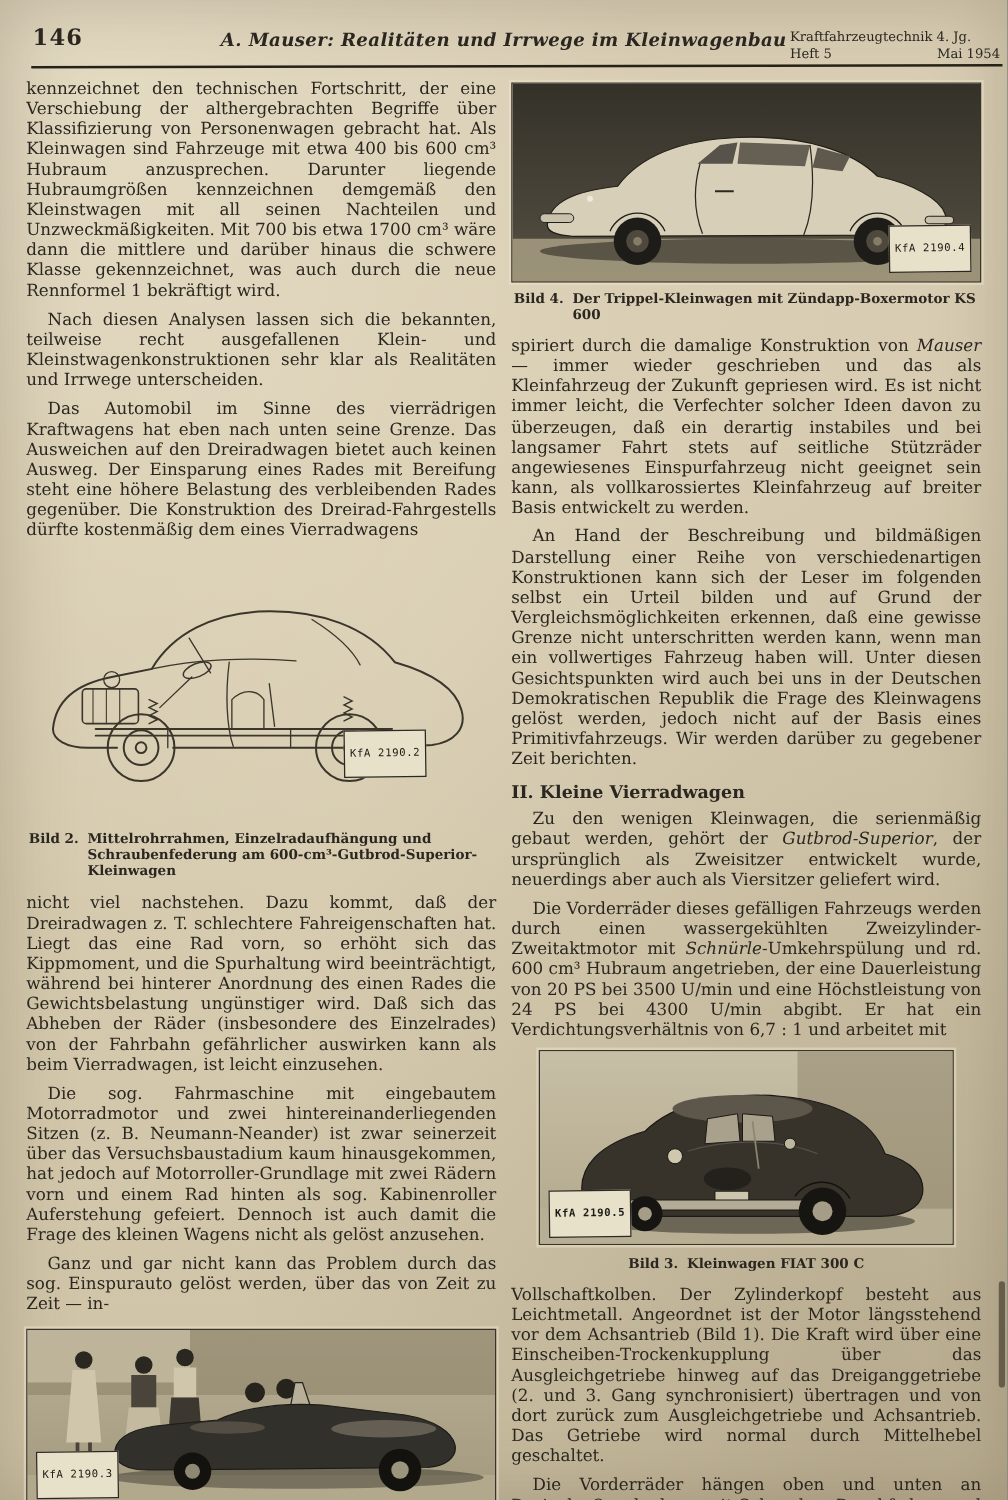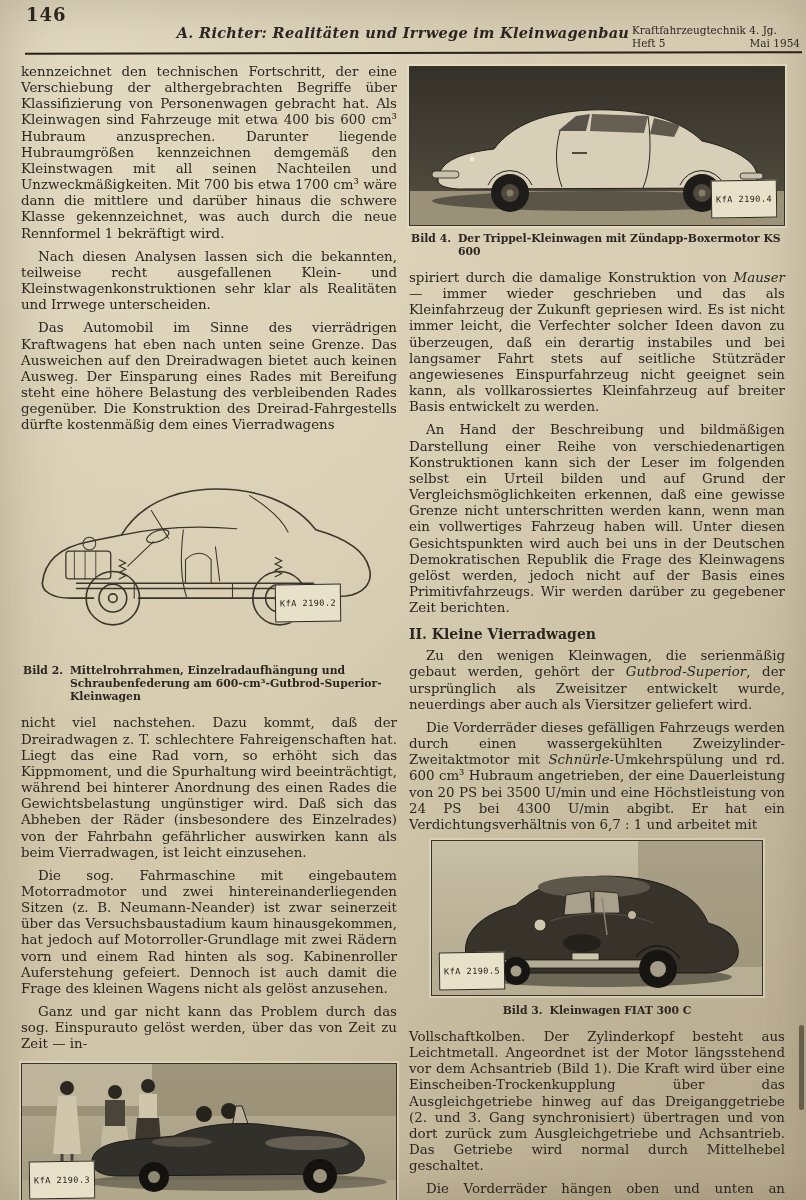--- a/index.html
+++ b/index.html
@@ -11,21 +11,21 @@
       radial-gradient(ellipse at 12% 6%, rgba(255,250,232,.28), transparent 42%),
       radial-gradient(ellipse at 88% 94%, rgba(88,72,46,.20), transparent 52%),
       radial-gradient(ellipse at 50% 45%, rgba(255,249,228,.10), transparent 65%),
       linear-gradient(180deg,#d9ceb4 0%,#d6cbaf 55%,#cfc3a6 100%);
     box-shadow:inset 0 0 60px rgba(70,58,36,.25);
   }
   .edge-streak{position:absolute;right:2px;top:1025px;width:5px;height:85px;
     background:rgba(42,36,24,.55);border-radius:3px;}
   
   .header{position:relative;height:56px;}
-  .pagenum{position:absolute;left:26px;top:4px;font-size:18px;font-weight:bold;letter-spacing:1px;}
+  .pagenum{position:absolute;left:26px;top:20px;font-size:18px;font-weight:bold;letter-spacing:1px;}
   .runtitle{position:absolute;left:0;right:0;top:24px;text-align:center;
     font-style:italic;font-weight:bold;font-size:14.5px;letter-spacing:.3px;}
   .jblock{position:absolute;right:6px;top:24px;width:168px;font-size:10.5px;line-height:12.5px;}
   .jrow{display:flex;justify-content:space-between;}
   .hrule{position:absolute;left:25px;right:4px;bottom:2px;height:2px;background:#272217;
     transform:rotate(-.12deg);}
   
   .columns{display:flex;gap:12px;padding:8px 21px 0 21px;}
   .col{width:376px;}
   p.body{font-size:13.4px;line-height:16.15px;text-align:justify;margin:0 0 7px 0;}
@@ -46,21 +46,21 @@
   .fig5wrap{width:332px;margin:4px auto 0 auto;position:relative;}
 </style>
 </head>
 <body>
 
 <div class="page">
   <div class="edge-streak"></div>
 
   <div class="header">
     <div class="pagenum">146</div>
-    <div class="runtitle">A. Richter: Realitäten und Irrwege im Kleinwagenbau</div>
+    <div class="runtitle">A. Mauser: Realitäten und Irrwege im Kleinwagenbau</div>
     <div class="jblock">
       <div>Kraftfahrzeugtechnik 4. Jg.</div>
       <div class="jrow">
         <span>Heft 5</span>
         <span>Mai 1954</span>
       </div>
     </div>
     <div class="hrule"></div>
   </div>
 
@@ -239,21 +239,21 @@
           <ellipse cx="150" cy="102" rx="19" ry="9" fill="#24211c"></ellipse>
           <rect x="140" y="112" width="27" height="9" fill="#cdc5ac" stroke="#1b1915" stroke-width=".7"></rect>
           <rect x="58" y="119" width="184" height="8" rx="4" fill="#b3ab96" stroke="#1b1915" stroke-width=".8"></rect>
 
           <circle cx="84" cy="130" r="14" fill="#171511"></circle>
             <circle cx="84" cy="130" r="5.5" fill="#a59d87"></circle>
           <circle cx="226" cy="128" r="19" fill="#171511"></circle>
             <circle cx="226" cy="128" r="8" fill="#a59d87"></circle>
           <path d="M204 116 A26 26 0 0 1 248 118" stroke="#14120e" stroke-width="1.2" fill="none"></path>
         </svg>
-        <div class="phototag" style="left:8px;bottom:10px;">KfA 2190.5</div>
+        <div class="phototag" style="left:8px;bottom:10px;font-weight:bold;">KfA 2190.5</div>
       </div>
       <div class="caption center">
         <span class="cap-label">Bild 3.</span>
         <span class="cap-text">Kleinwagen FIAT 300 C</span>
       </div>
 
       <p class="body">Vollschaftkolben. Der Zylinderkopf besteht aus Leichtmetall. Angeordnet ist der Motor längsstehend vor dem Achsantrieb (Bild 1). Die Kraft wird über eine Einscheiben-Trockenkupplung über das Ausgleichgetriebe hinweg auf das Dreiganggetriebe (2. und 3. Gang synchronisiert) übertragen und von dort zurück zum Ausgleichgetriebe und Achsantrieb. Das Getriebe wird normal durch Mittelhebel geschaltet.</p>
       <p class="body indent">Die Vorderräder hängen oben und unten an Dreiecks-Querlenkern mit Schrauben-Druckfedern und Teleskopstoßdämpfern. Die pendelnden leichten Führungsrohre der Hinterräder sind am Mittelrohrrahmen wartungsfrei in Gummi gelagert und stützen sich ebenfalls auf Schraubenfedern in</p>
     </div>
   </div>

